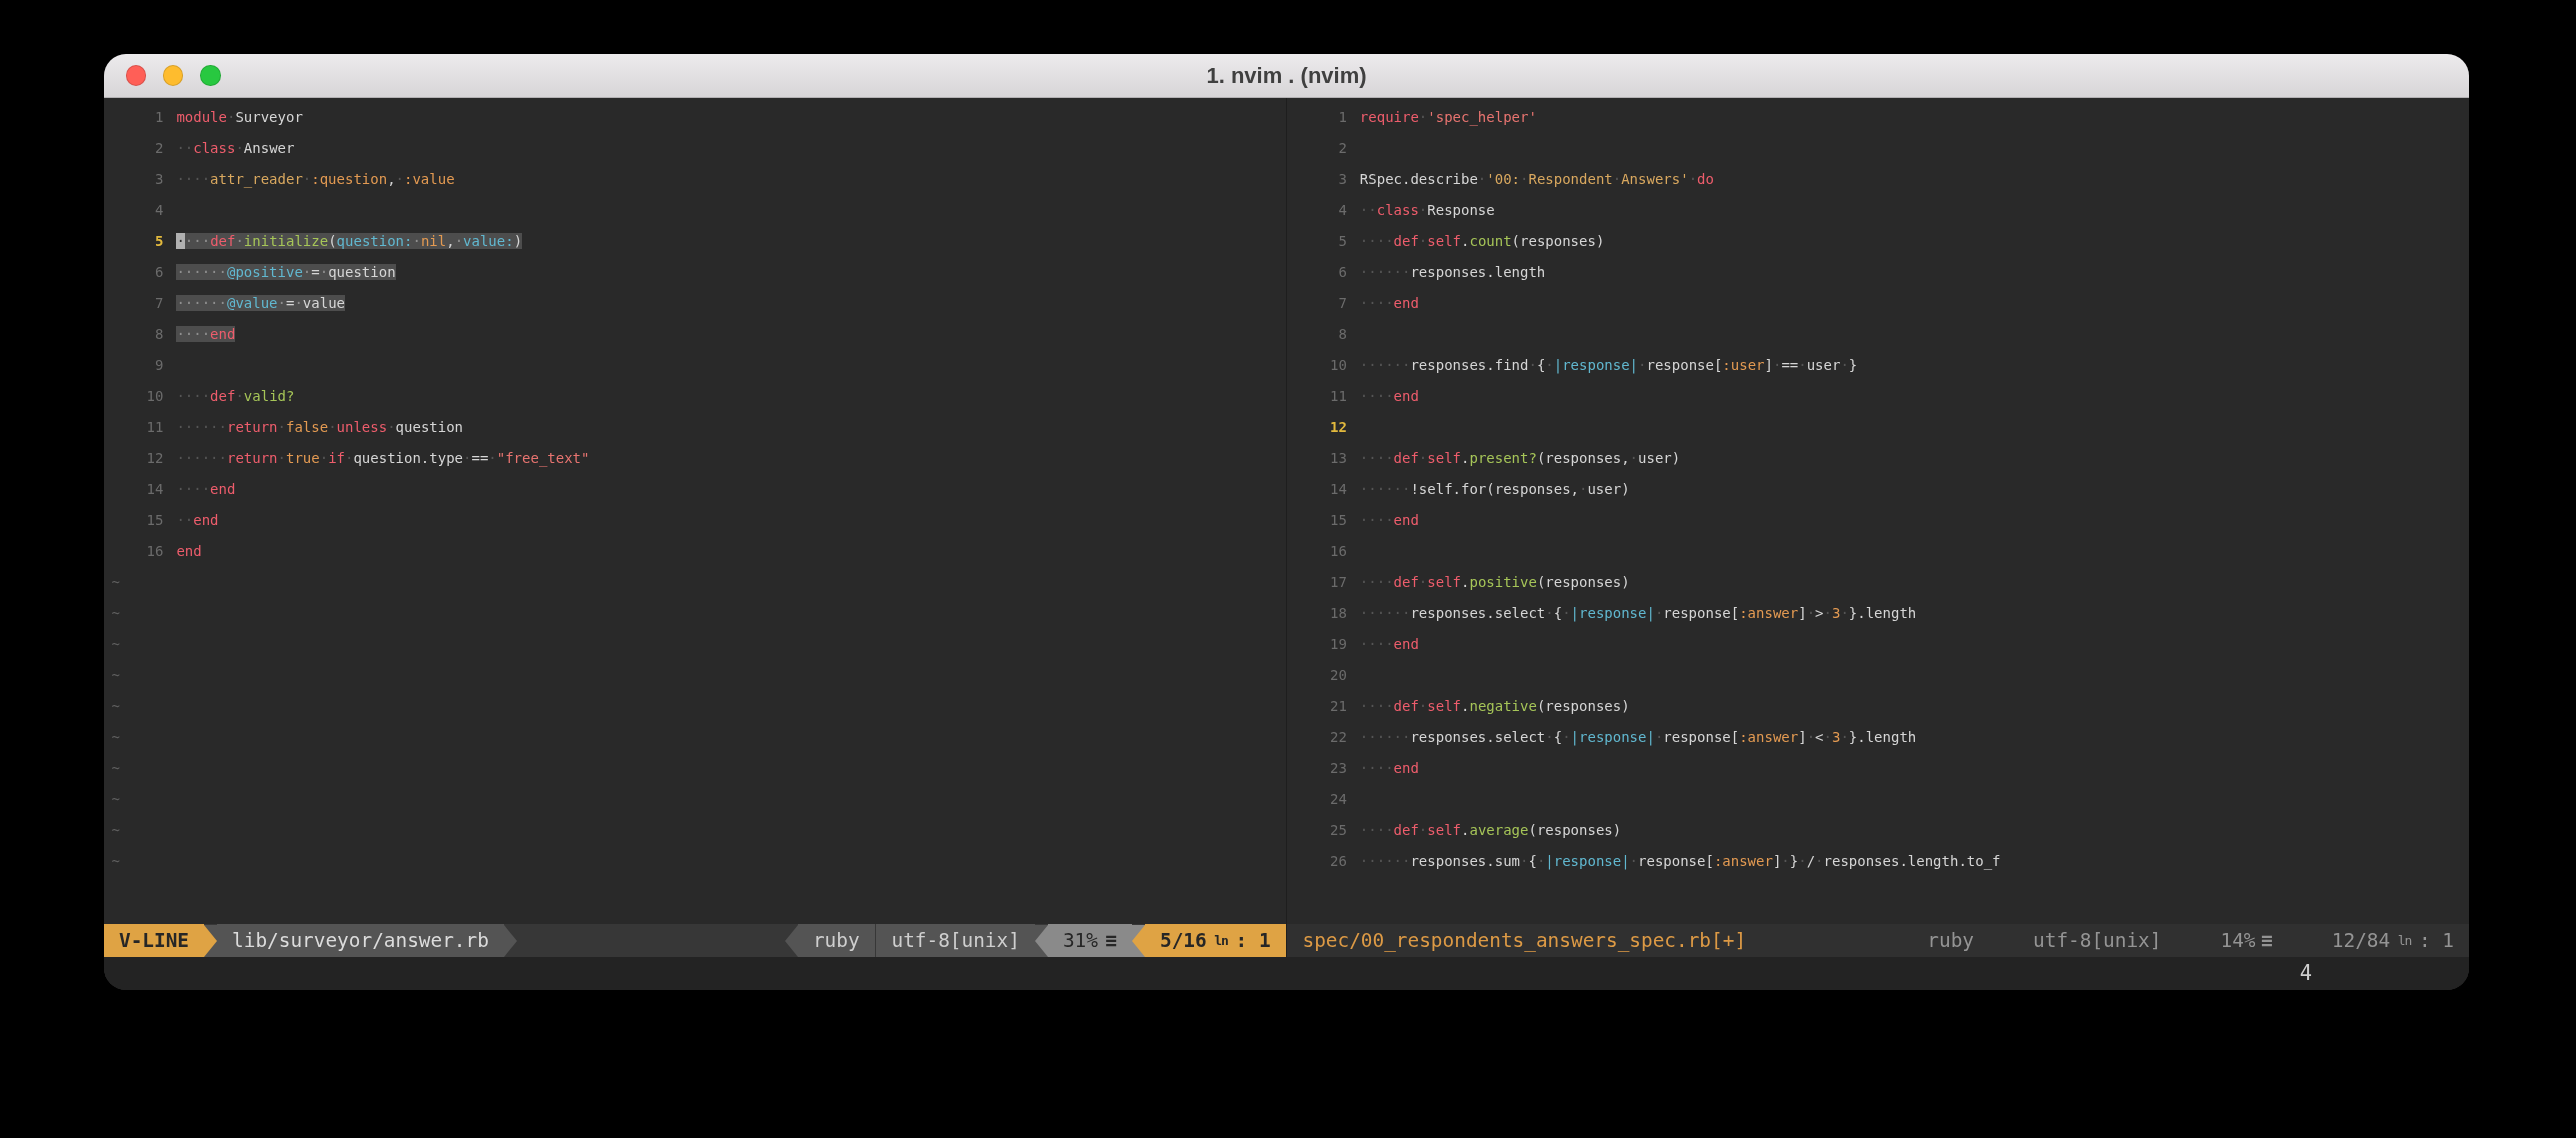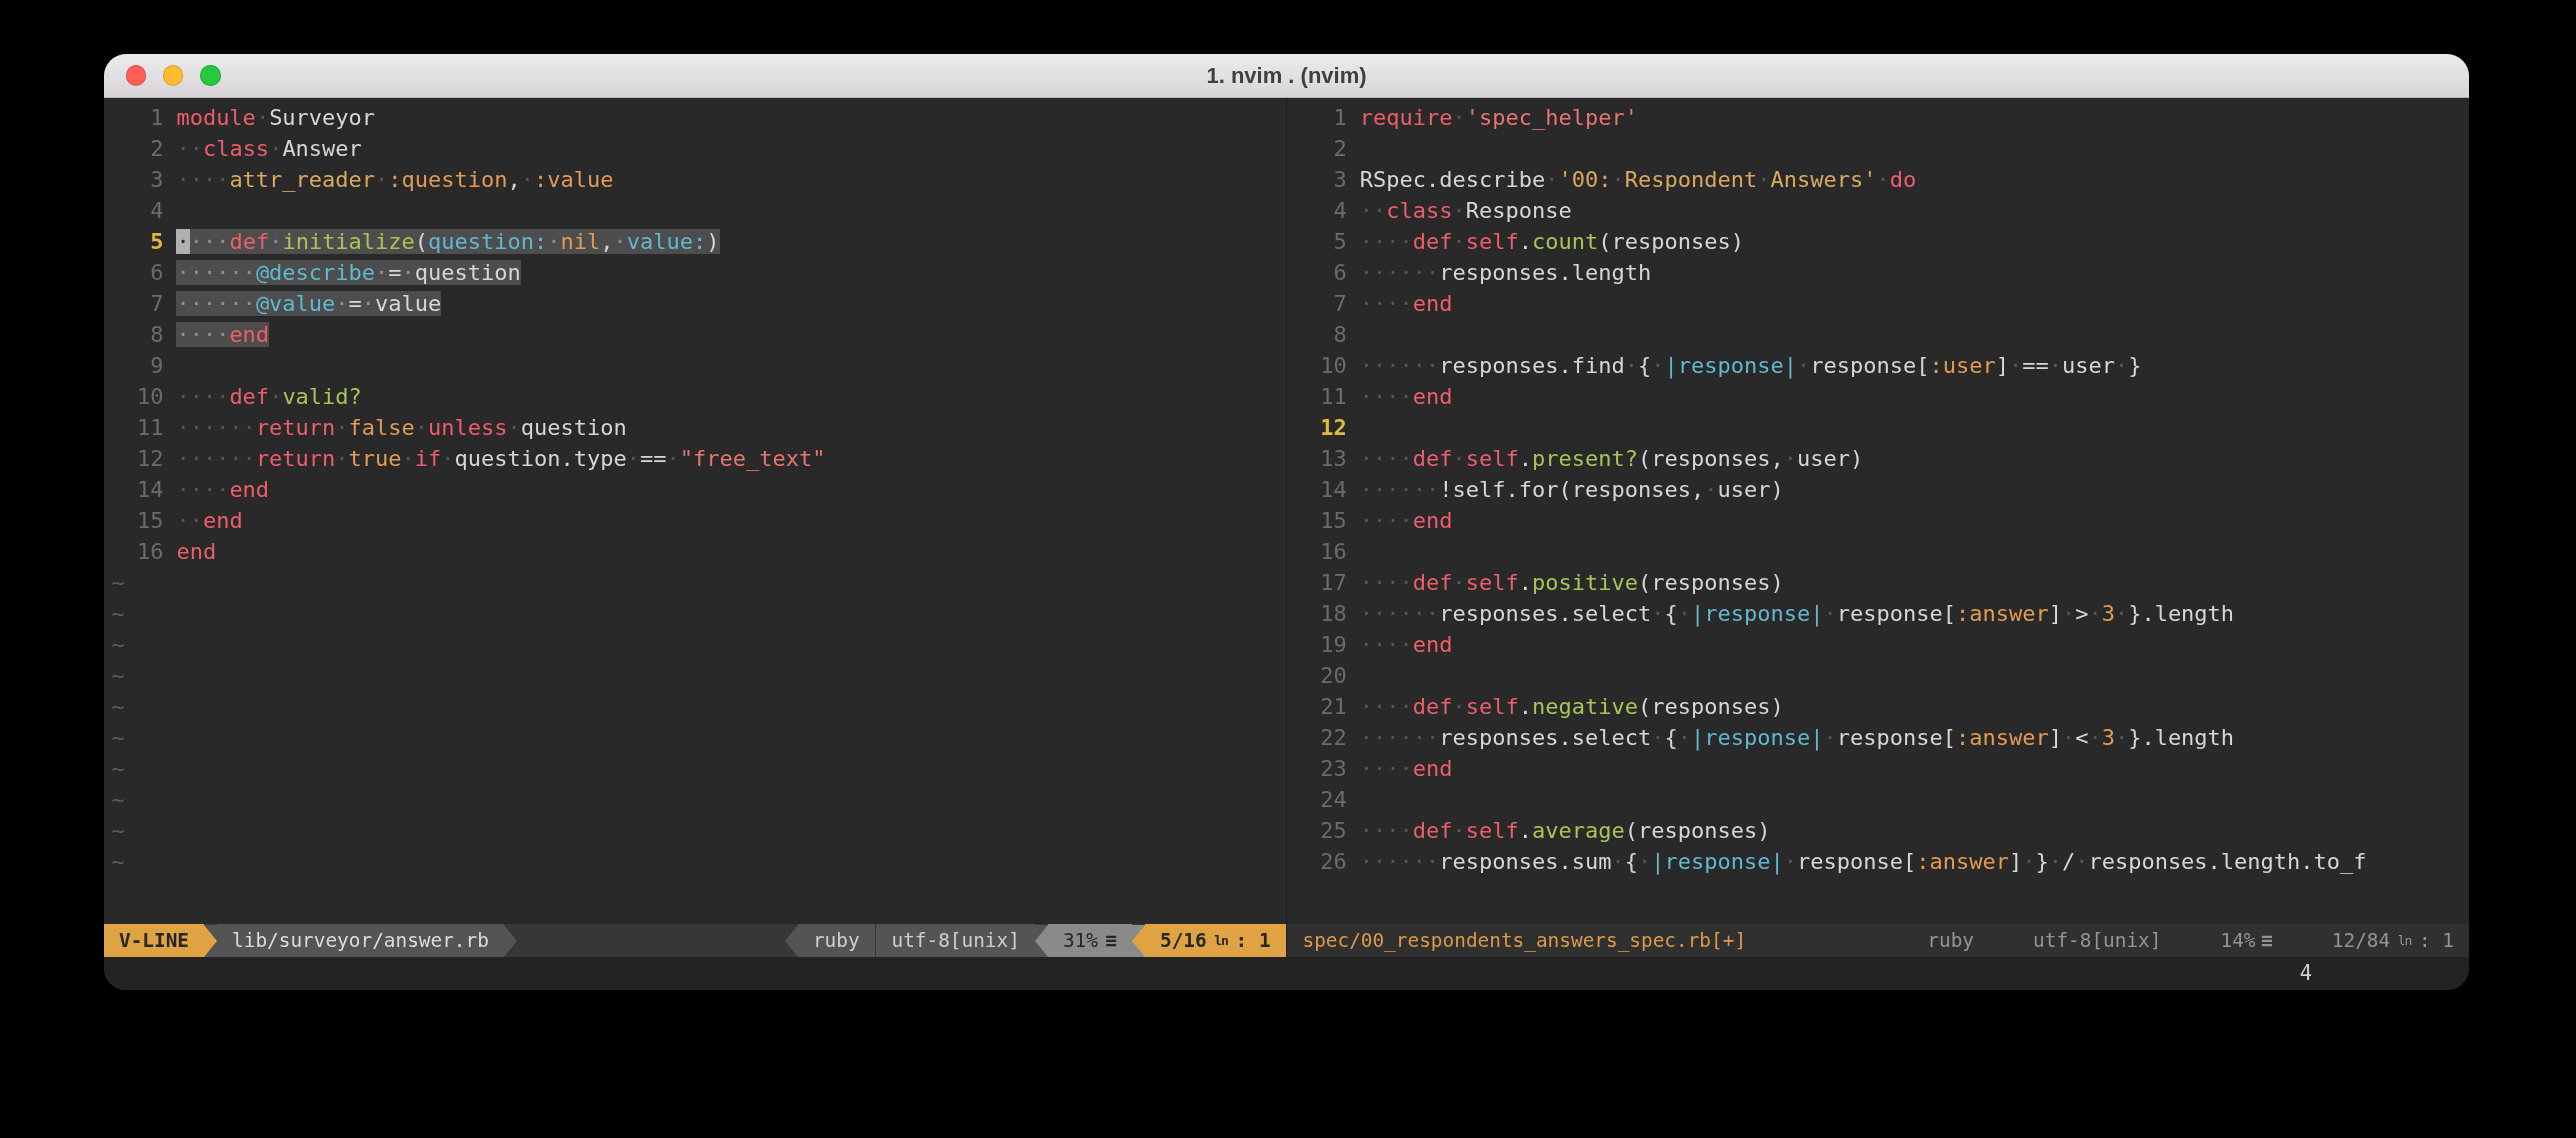--- a/index.html
+++ b/index.html
@@ -18,21 +18,21 @@
   .light.yellow{background:var(--traffic-yellow)}
   .light.green{background:var(--traffic-green)}
   .title{position:absolute;left:0;right:0;text-align:center;font-family:"Liberation Sans",sans-serif;
          font-size:22px;font-weight:bold;color:var(--titlebar-text)}
 
   .content{flex:1;display:flex;flex-direction:column;background:var(--bg)}
   .panes{flex:1;display:flex;overflow:hidden}
   .pane{flex:1;display:flex;flex-direction:column;min-width:0}
   .vsplit{width:1.9px;background:#1e1e1e}
 
-  .rows{flex:1;overflow:hidden;padding:3.7px 0 0 7.4px;font-size:22px;line-height:31px}
+  .rows{flex:1;overflow:hidden;padding:3.7px 0 0 7.4px;font-size:14px;line-height:31px}
   .row{height:31px;white-space:pre}
   .ln{display:inline-block;width:65px;padding-right:13px;text-align:right;color:var(--line-number)}
   .ln.cur-ln{color:var(--current-line-number);font-weight:bold}
   .tilde{color:var(--tilde)}
 
   .fg{color:var(--fg)} .kw{color:var(--keyword)} .fn{color:var(--function)}
   .cy{color:var(--cyan)} .or{color:var(--orange)} .st{color:var(--string)}
   .sy{color:var(--gold)} .ws{color:var(--whitespace-dot)}
   .code.sel{background:var(--selection-bg)}
   .code.sel .ws{color:#8f8f8f}
@@ -86,21 +86,21 @@
   <div class="content">
     <div class="panes">
 
       <div class="pane">
         <div class="rows" id="rows-0">
             <div class="row"><span class="ln">1</span><span class="code"><span class="kw">module</span><span class="ws">·</span><span class="fg">Surveyor</span></span></div>
             <div class="row"><span class="ln">2</span><span class="code"><span class="ws">··</span><span class="kw">class</span><span class="ws">·</span><span class="fg">Answer</span></span></div>
             <div class="row"><span class="ln">3</span><span class="code"><span class="ws">····</span><span class="sy">attr_reader</span><span class="ws">·</span><span class="or">:question</span><span class="fg">,</span><span class="ws">·</span><span class="or">:value</span></span></div>
             <div class="row"><span class="ln">4</span><span class="code"></span></div>
             <div class="row"><span class="ln cur-ln">5</span><span class="code sel"><span class="cur">·</span><span class="ws">···</span><span class="kw">def</span><span class="ws">·</span><span class="fn">initialize</span><span class="fg">(</span><span class="cy">question:</span><span class="ws">·</span><span class="or">nil</span><span class="fg">,</span><span class="ws">·</span><span class="cy">value:</span><span class="fg">)</span></span></div>
-            <div class="row"><span class="ln">6</span><span class="code sel"><span class="ws">······</span><span class="cy">@describe</span><span class="ws">·</span><span class="fg">=</span><span class="ws">·</span><span class="fg">question</span></span></div>
+            <div class="row"><span class="ln">6</span><span class="code sel"><span class="ws">······</span><span class="cy">@positive</span><span class="ws">·</span><span class="fg">=</span><span class="ws">·</span><span class="fg">question</span></span></div>
             <div class="row"><span class="ln">7</span><span class="code sel"><span class="ws">······</span><span class="cy">@value</span><span class="ws">·</span><span class="fg">=</span><span class="ws">·</span><span class="fg">value</span></span></div>
             <div class="row"><span class="ln">8</span><span class="code sel"><span class="ws">····</span><span class="kw">end</span></span></div>
             <div class="row"><span class="ln">9</span><span class="code"></span></div>
             <div class="row"><span class="ln">10</span><span class="code"><span class="ws">····</span><span class="kw">def</span><span class="ws">·</span><span class="fn">valid?</span></span></div>
             <div class="row"><span class="ln">11</span><span class="code"><span class="ws">······</span><span class="kw">return</span><span class="ws">·</span><span class="or">false</span><span class="ws">·</span><span class="kw">unless</span><span class="ws">·</span><span class="fg">question</span></span></div>
             <div class="row"><span class="ln">12</span><span class="code"><span class="ws">······</span><span class="kw">return</span><span class="ws">·</span><span class="or">true</span><span class="ws">·</span><span class="kw">if</span><span class="ws">·</span><span class="fg">question.type</span><span class="ws">·</span><span class="fg">==</span><span class="ws">·</span><span class="st">"free_text"</span></span></div>
             <div class="row"><span class="ln">14</span><span class="code"><span class="ws">····</span><span class="kw">end</span></span></div>
             <div class="row"><span class="ln">15</span><span class="code"><span class="ws">··</span><span class="kw">end</span></span></div>
             <div class="row"><span class="ln">16</span><span class="code"><span class="kw">end</span></span></div>
             <div class="row"><span class="tilde">~</span></div>

